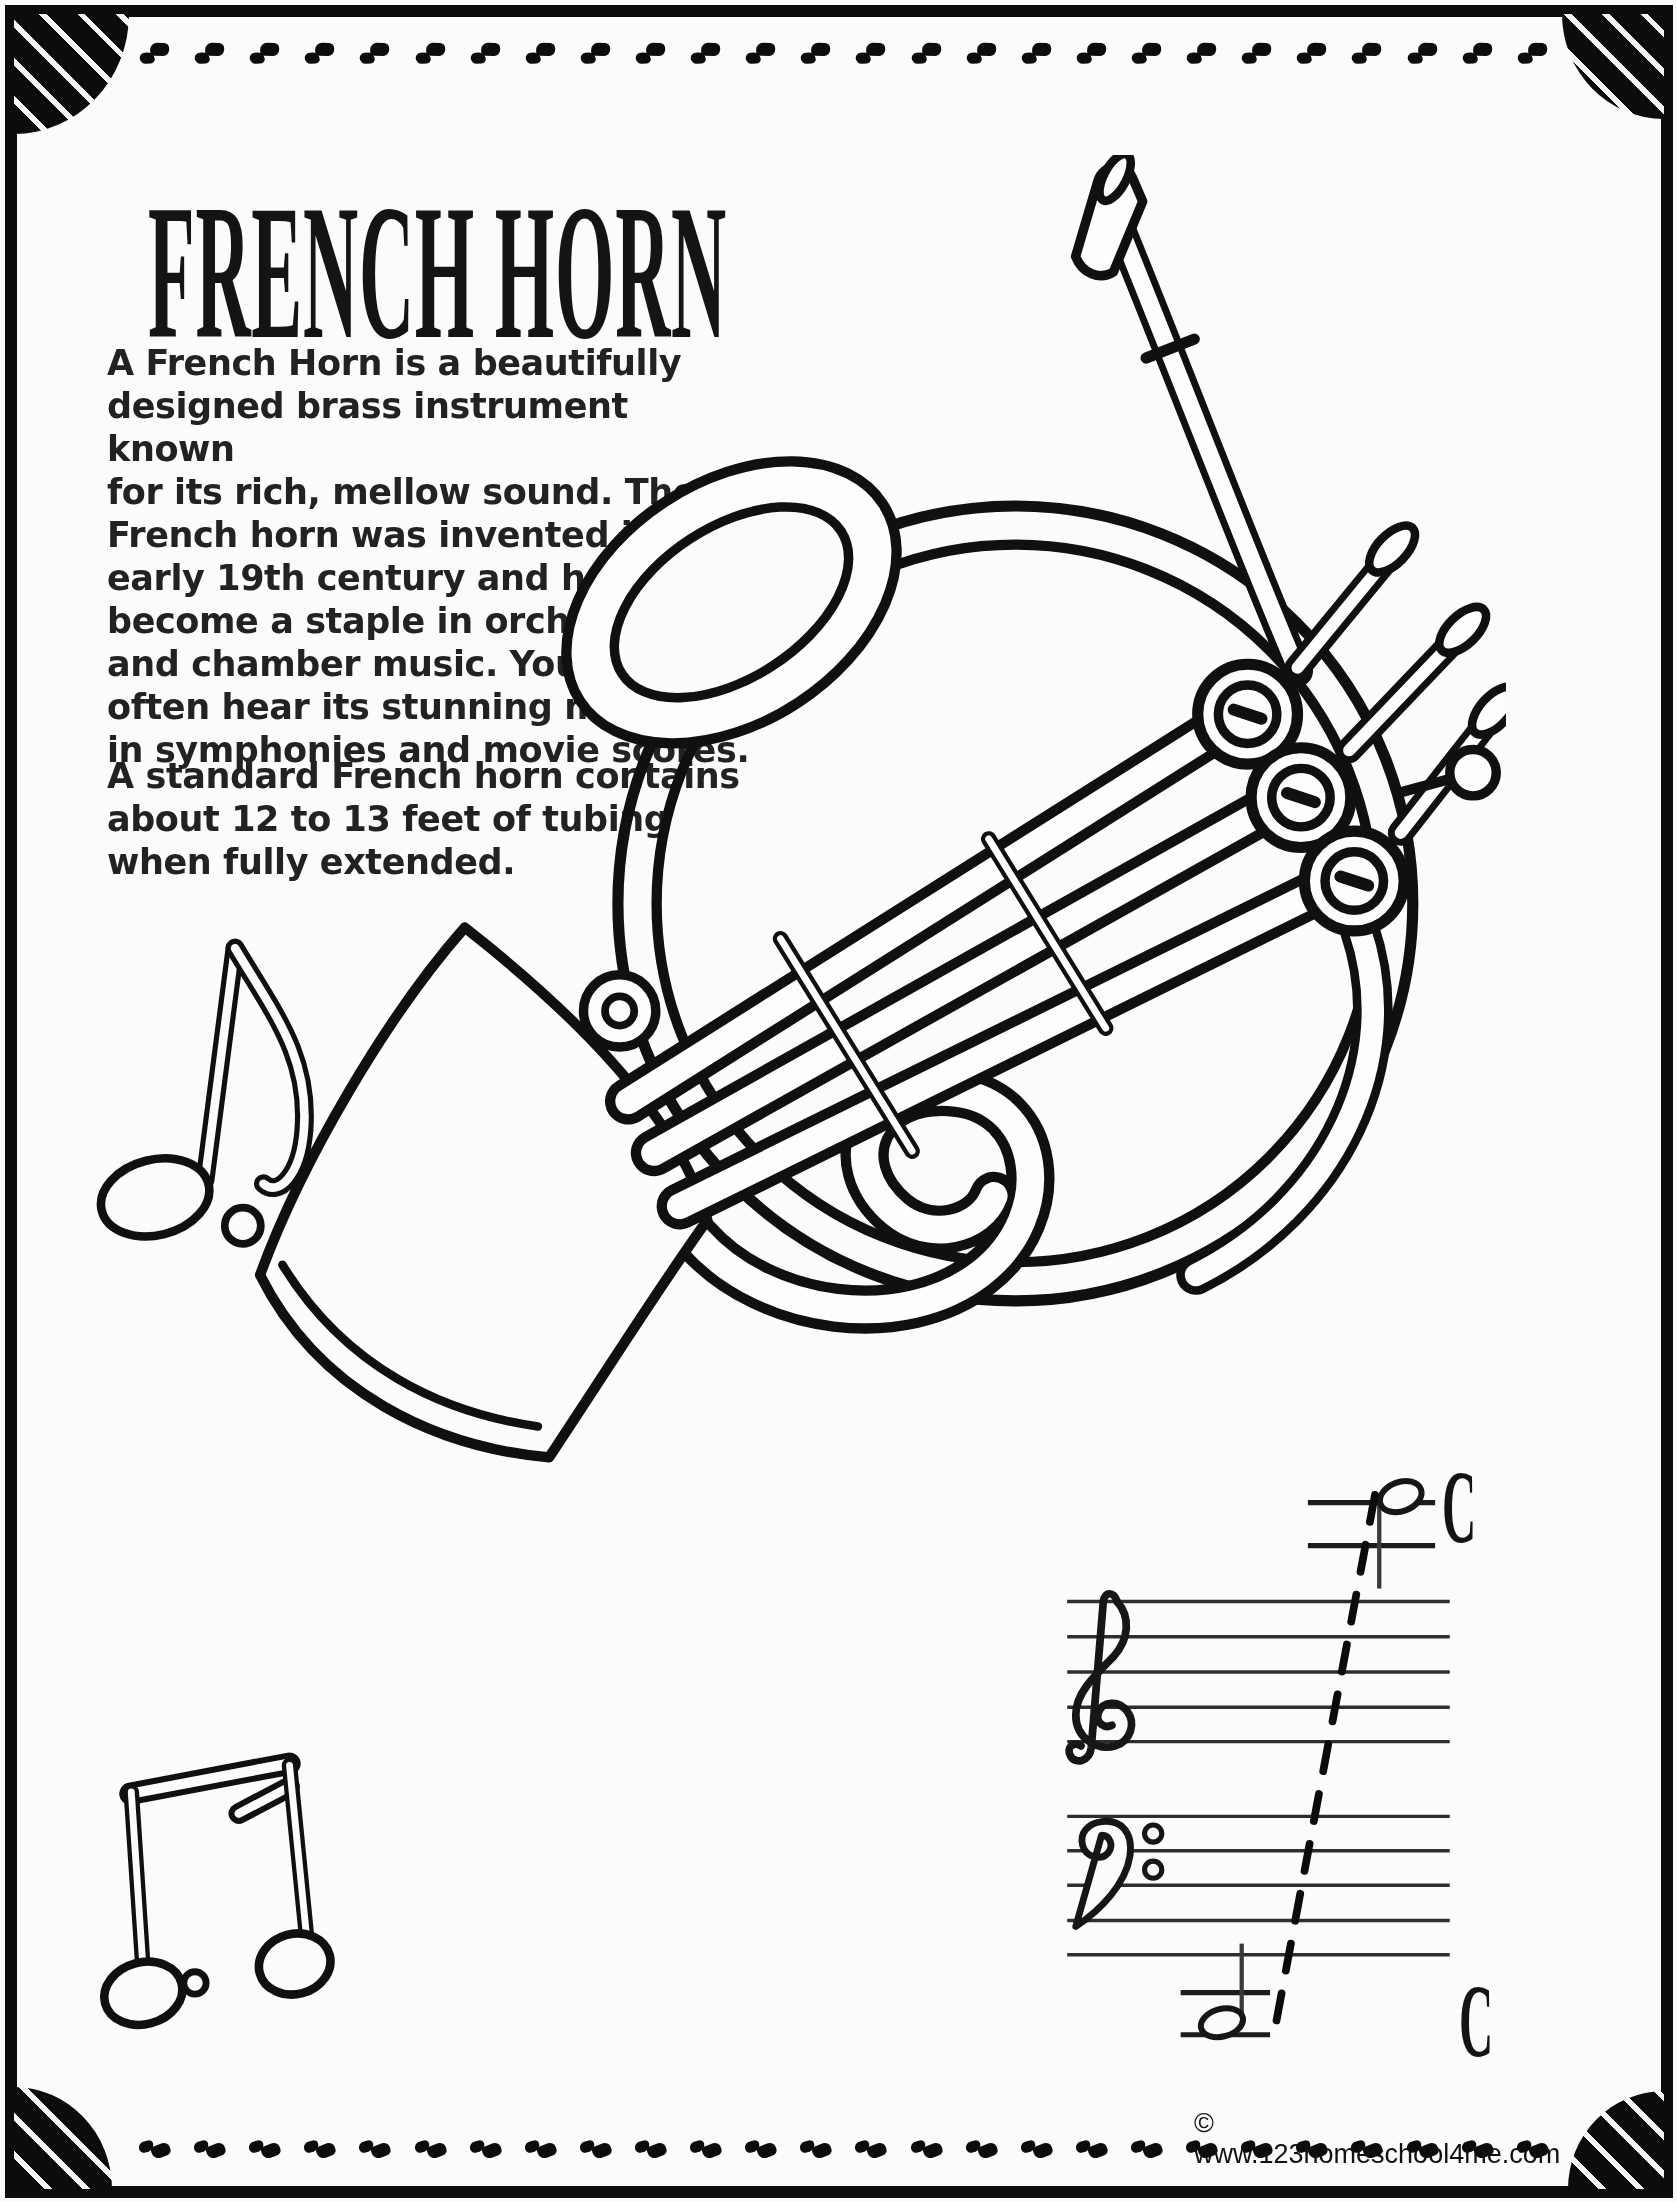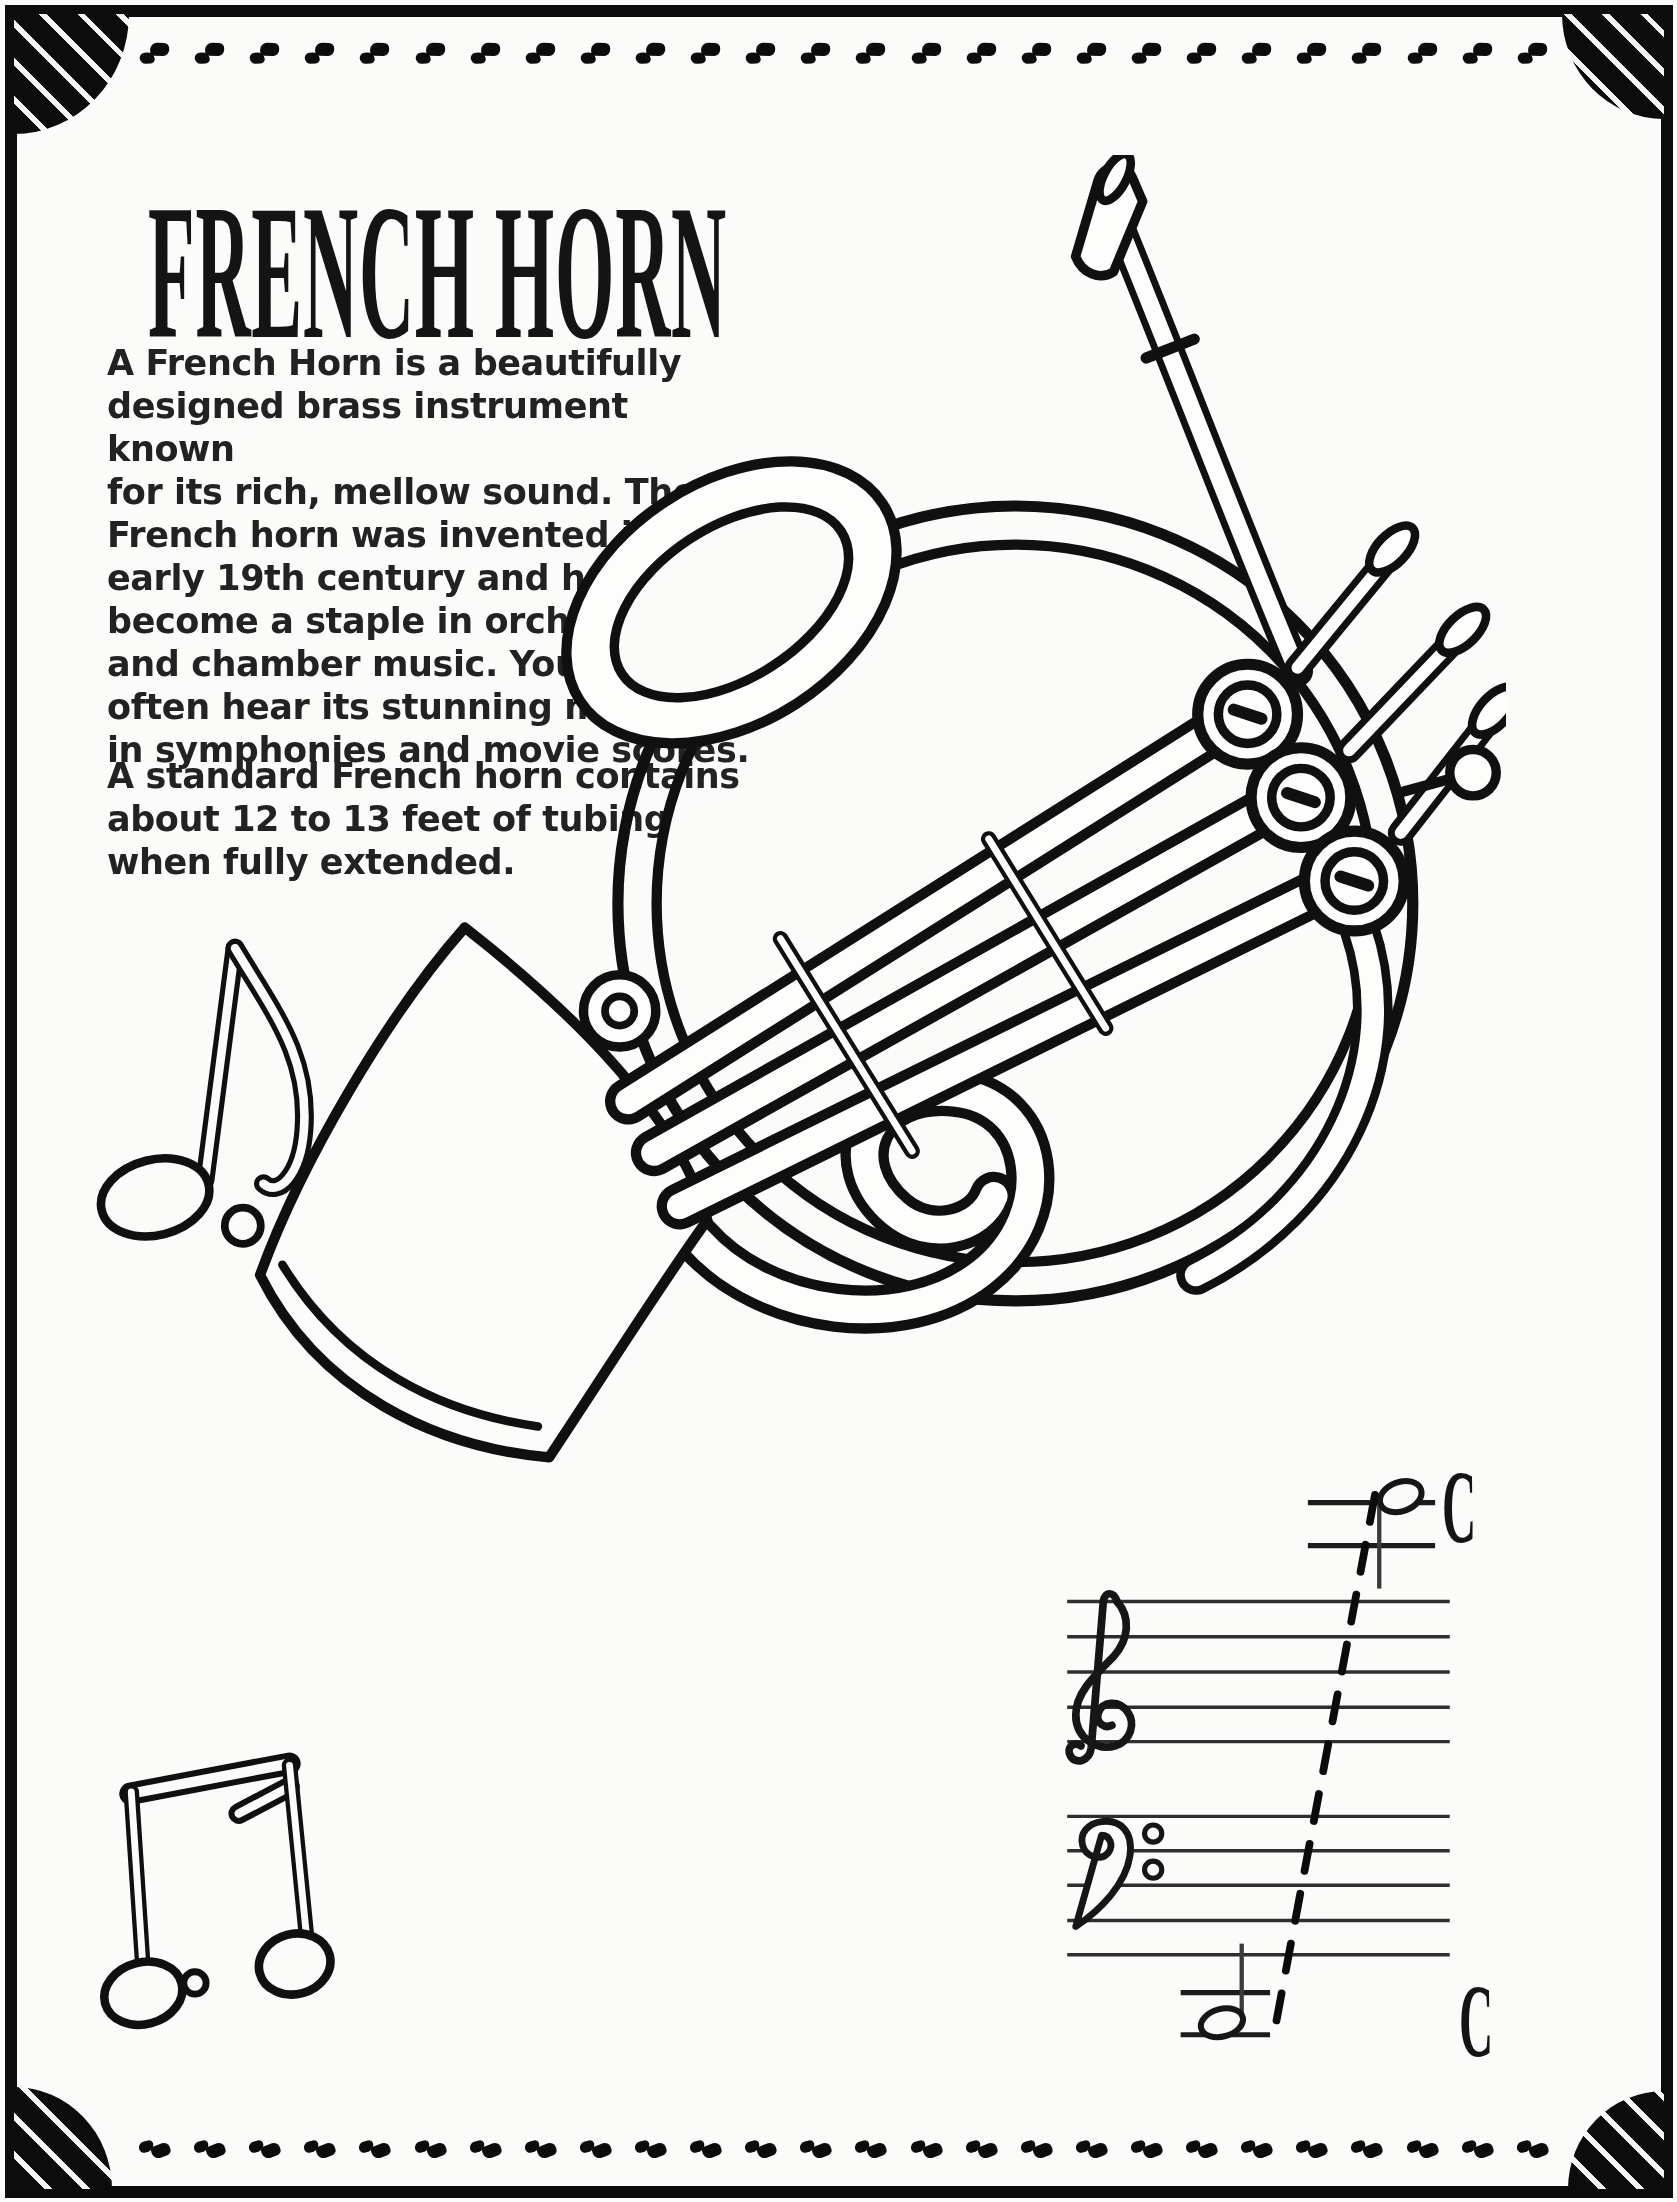--- a/index.html
+++ b/index.html
@@ -290,15 +290,16 @@
       <line x1="223" y1="580" x2="223" y2="670" stroke="#3a3a3a" stroke-width="5"></line>
       <ellipse cx="200" cy="672" rx="25" ry="16" fill="#fbfbf9" stroke="#161616" stroke-width="7" transform="rotate(-15 200 672)"></ellipse>
     </g>
 
     <line x1="378" y1="58" x2="263" y2="672" stroke="#0b0b0b" stroke-width="9" stroke-dasharray="32 27" stroke-linecap="round"></line>
   </svg>
 
   <div class="c-letter top display-font">C</div>
   <div class="c-letter bottom display-font">C</div>
 
+  <div class="copyright">© www.123homeschool4me.com</div>
 
 </div>
 
 
 </body></html>

